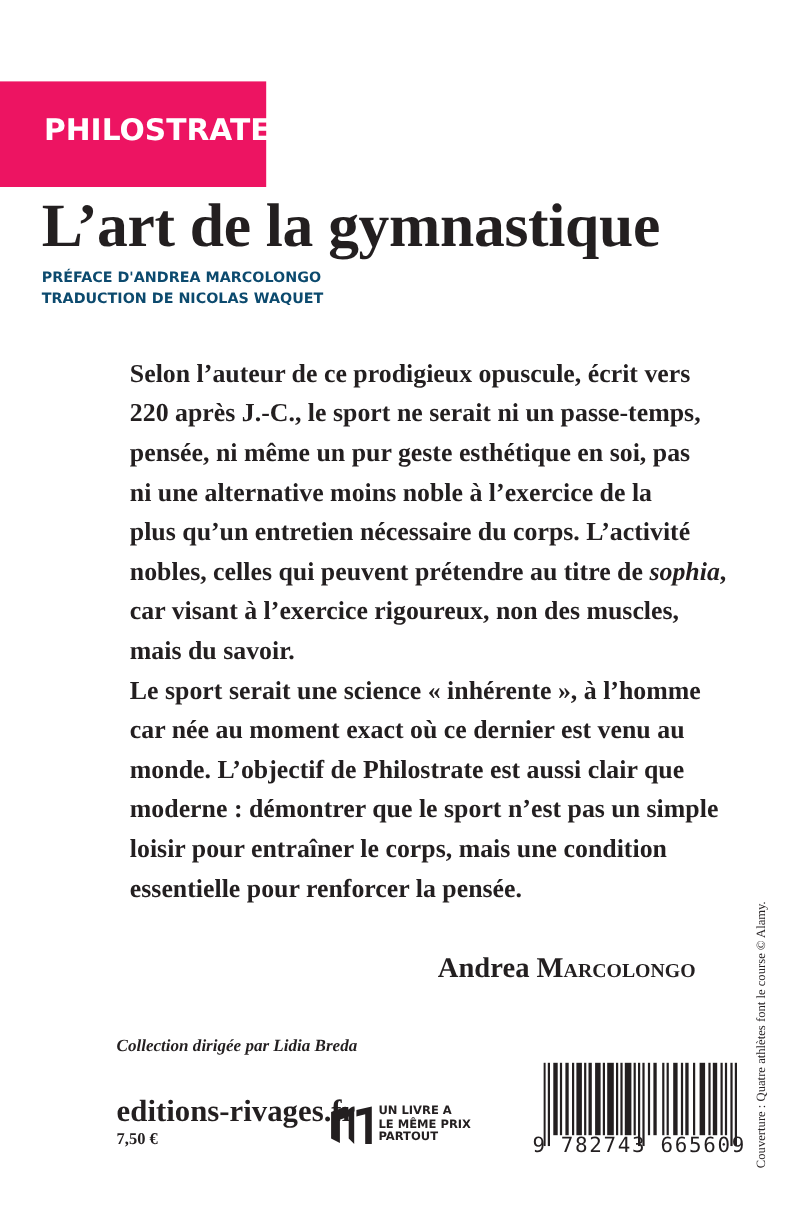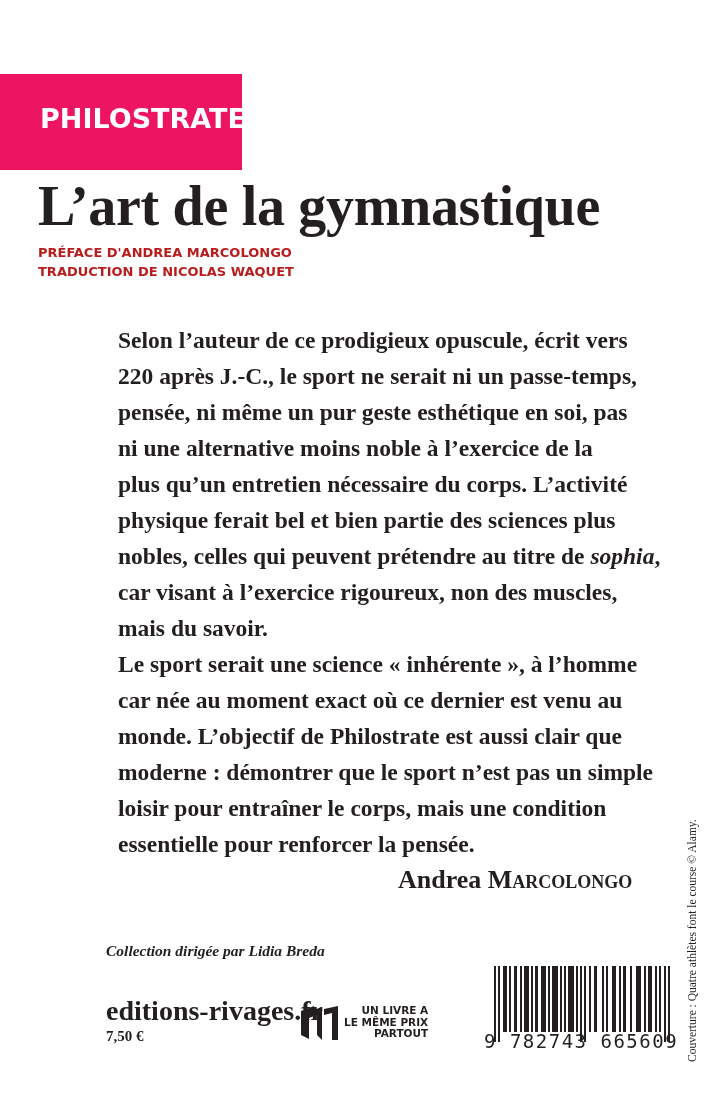--- a/index.html
+++ b/index.html
@@ -18,21 +18,21 @@
       font-weight: bold; font-size: 27px; letter-spacing: 0px; line-height: 34px;
     }
     .title {
       position: absolute; left: 38px; top: 178px;
       font-size: 56px; line-height: 56px; font-weight: bold; color: #231f20;
       letter-spacing: -0.3px;
     }
     .credits {
       position: absolute; left: 38px; top: 243px;
       font-family: "DejaVu Sans", "Liberation Sans", sans-serif;
-      font-weight: bold; color: #b91c1c; font-size: 13px; line-height: 19px;
+      font-weight: bold; color: #0c4a6e; font-size: 13px; line-height: 19px;
       letter-spacing: 0px;
     }
     .credits div { white-space: nowrap; }
     .blurb {
       position: absolute; left: 118px; top: 322px; width: 530px;
       font-size: 23.5px; line-height: 36px; font-weight: bold; color: #231f20;
     }
     .blurb p { margin: 0; white-space: nowrap; }
     .blurb .it { font-style: italic; }
     .signature {
@@ -52,21 +52,21 @@
       position: absolute; left: 106px; top: 1028px;
       font-size: 15px; font-weight: bold; white-space: nowrap;
     }
     .logo {
       position: absolute; left: 300px; top: 1005px; width: 130px; height: 36px;
     }
     .logo svg { position: absolute; left: 0; top: 0; }
     .logo-text {
       position: absolute; left: 44px; top: 0px;
       font-family: "DejaVu Sans", "Liberation Sans", sans-serif; font-weight: bold;
-      font-size: 10.5px; line-height: 11.5px; white-space: nowrap; color: #231f20; text-align: right;
+      font-size: 10.5px; line-height: 11.5px; white-space: nowrap; color: #231f20;
     }
     .barcode {
       position: absolute; left: 455px; top: 966px; width: 180px; height: 90px; margin-left: 29px;
     }
     .barcode-bars { position: absolute; left: 10px; top: 0; }
     .barcode-digits {
       position: absolute; left: 0; top: 64px; width: 190px;
       font-family: "DejaVu Sans Mono", "Liberation Mono", monospace;
       font-size: 19px; line-height: 22px; letter-spacing: 1.5px; color: #231f20; white-space: nowrap;
     }
@@ -89,21 +89,20 @@
   <div>PRÉFACE D'ANDREA MARCOLONGO</div>
   <div>TRADUCTION DE NICOLAS WAQUET</div>
 </div>
 
 <div class="blurb">
   <p>Selon l’auteur de ce prodigieux opuscule, écrit vers</p>
   <p>220 après J.-C., le sport ne serait ni un passe-temps,</p>
   <p>pensée, ni même un pur geste esthétique en soi, pas</p>
   <p>ni une alternative moins noble à l’exercice de la</p>
   <p>plus qu’un entretien nécessaire du corps. L’activité</p>
-  <p>physique ferait bel et bien partie des sciences plus</p>
   <p><span>nobles, celles qui peuvent prétendre au titre de </span><span class="it">sophia</span><span>,</span></p>
   <p>car visant à l’exercice rigoureux, non des muscles,</p>
   <p>mais du savoir.</p>
   <p>Le sport serait une science « inhérente », à l’homme</p>
   <p>car née au moment exact où ce dernier est venu au</p>
   <p>monde. L’objectif de Philostrate est aussi clair que</p>
   <p>moderne : démontrer que le sport n’est pas un simple</p>
   <p>loisir pour entraîner le corps, mais une condition</p>
   <p>essentielle pour renforcer la pensée.</p>
 </div>

